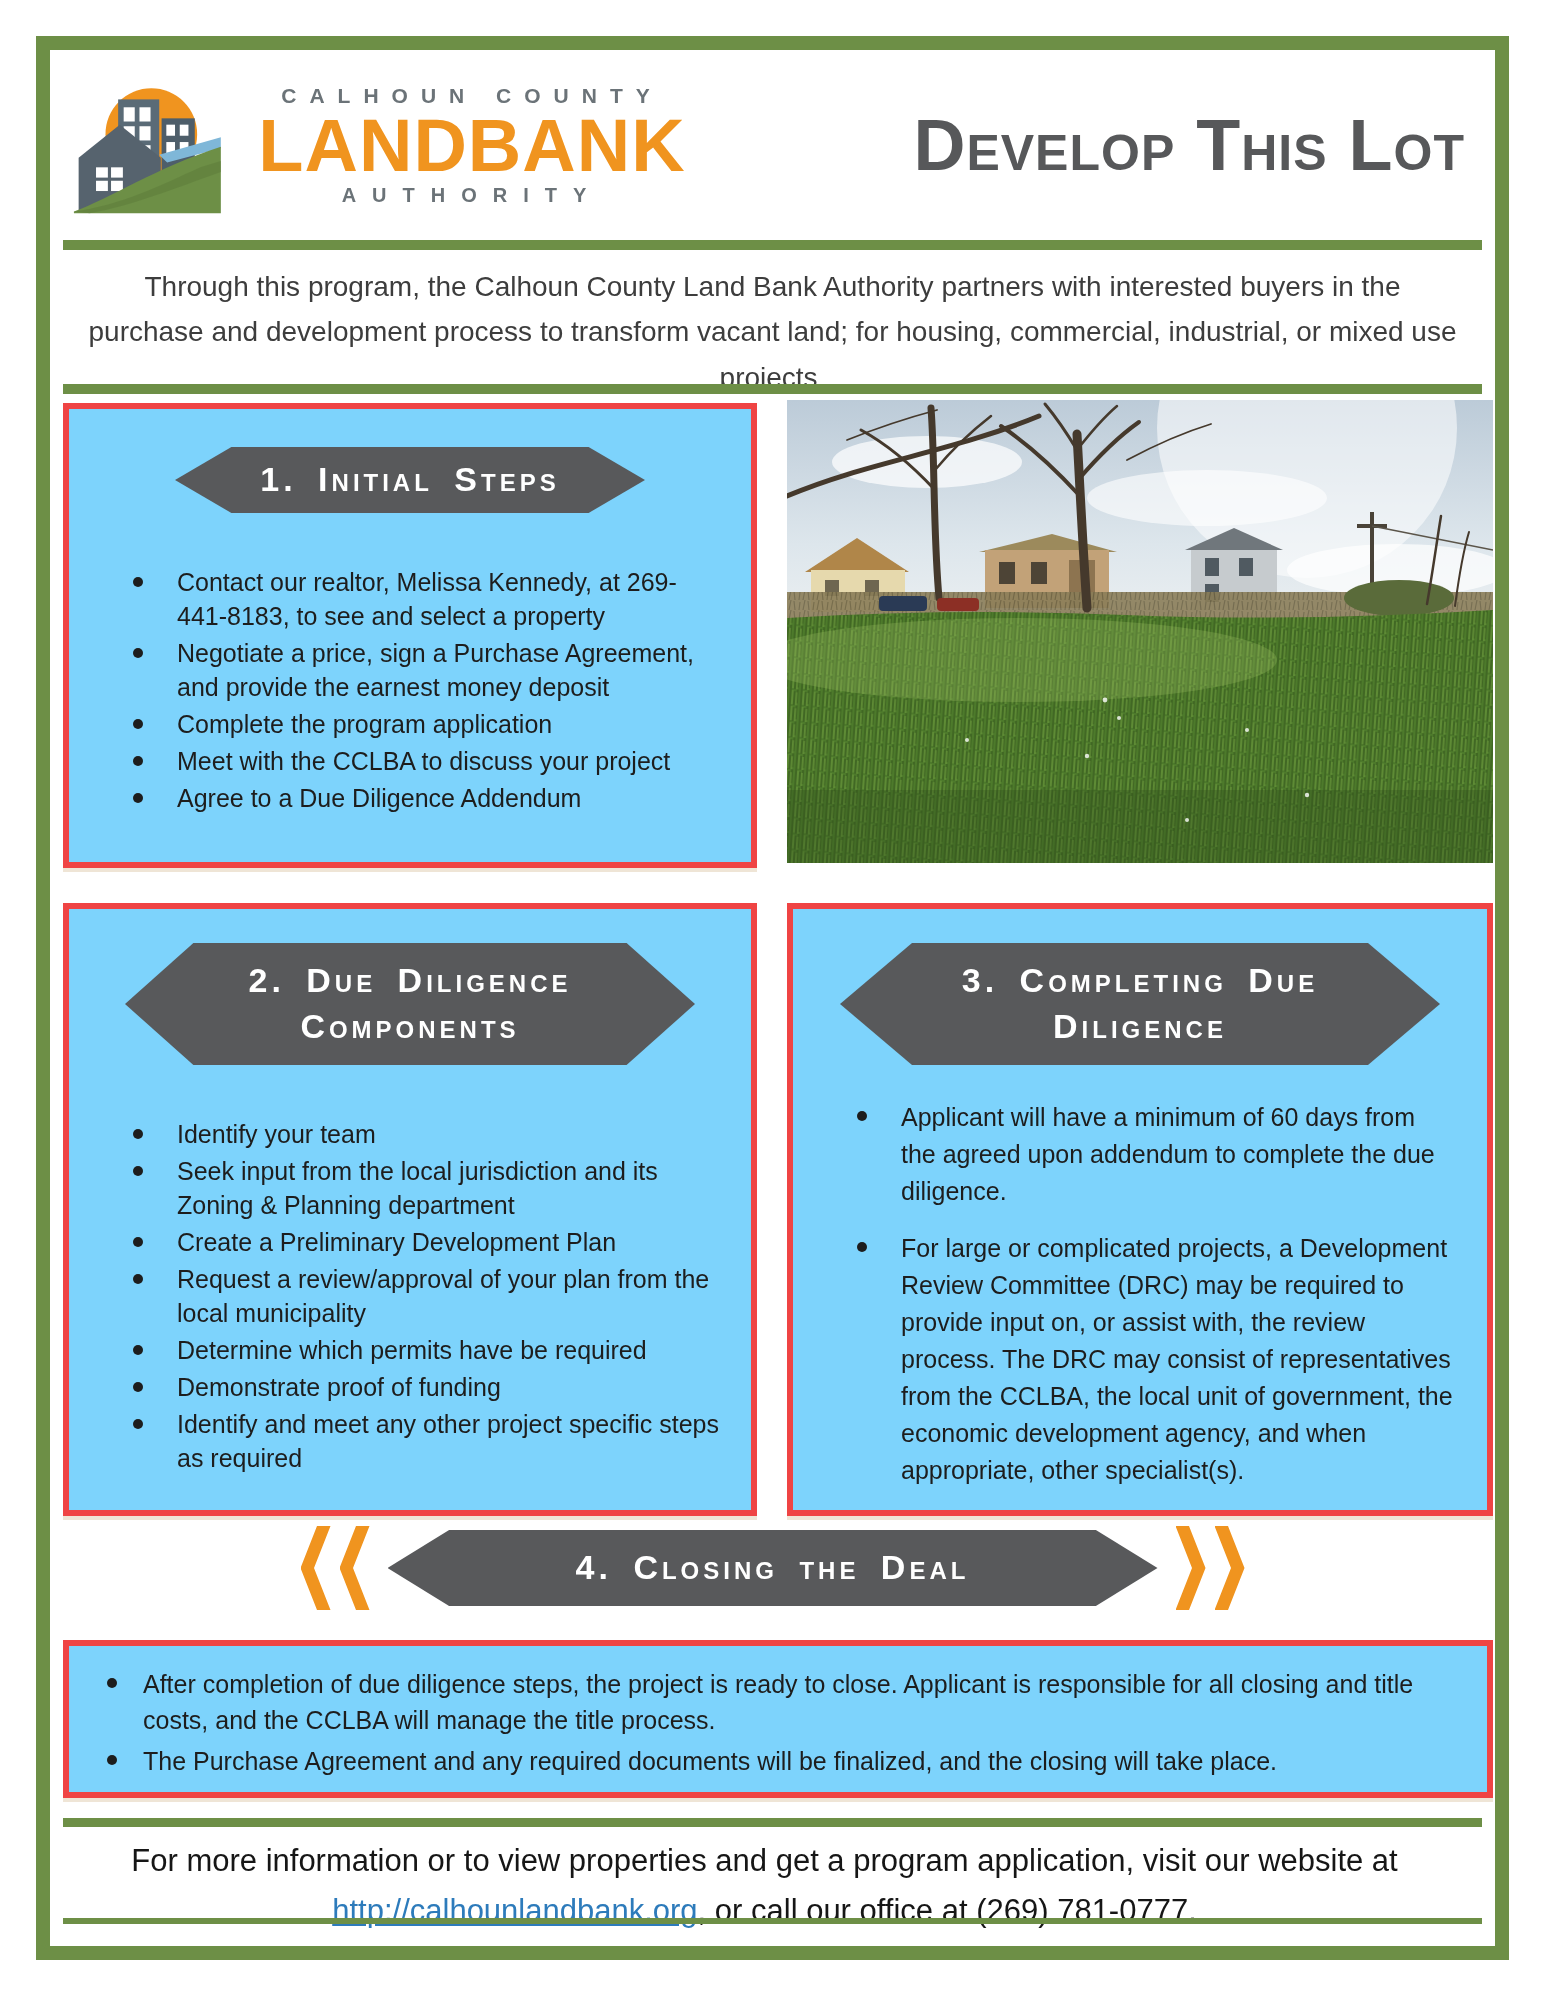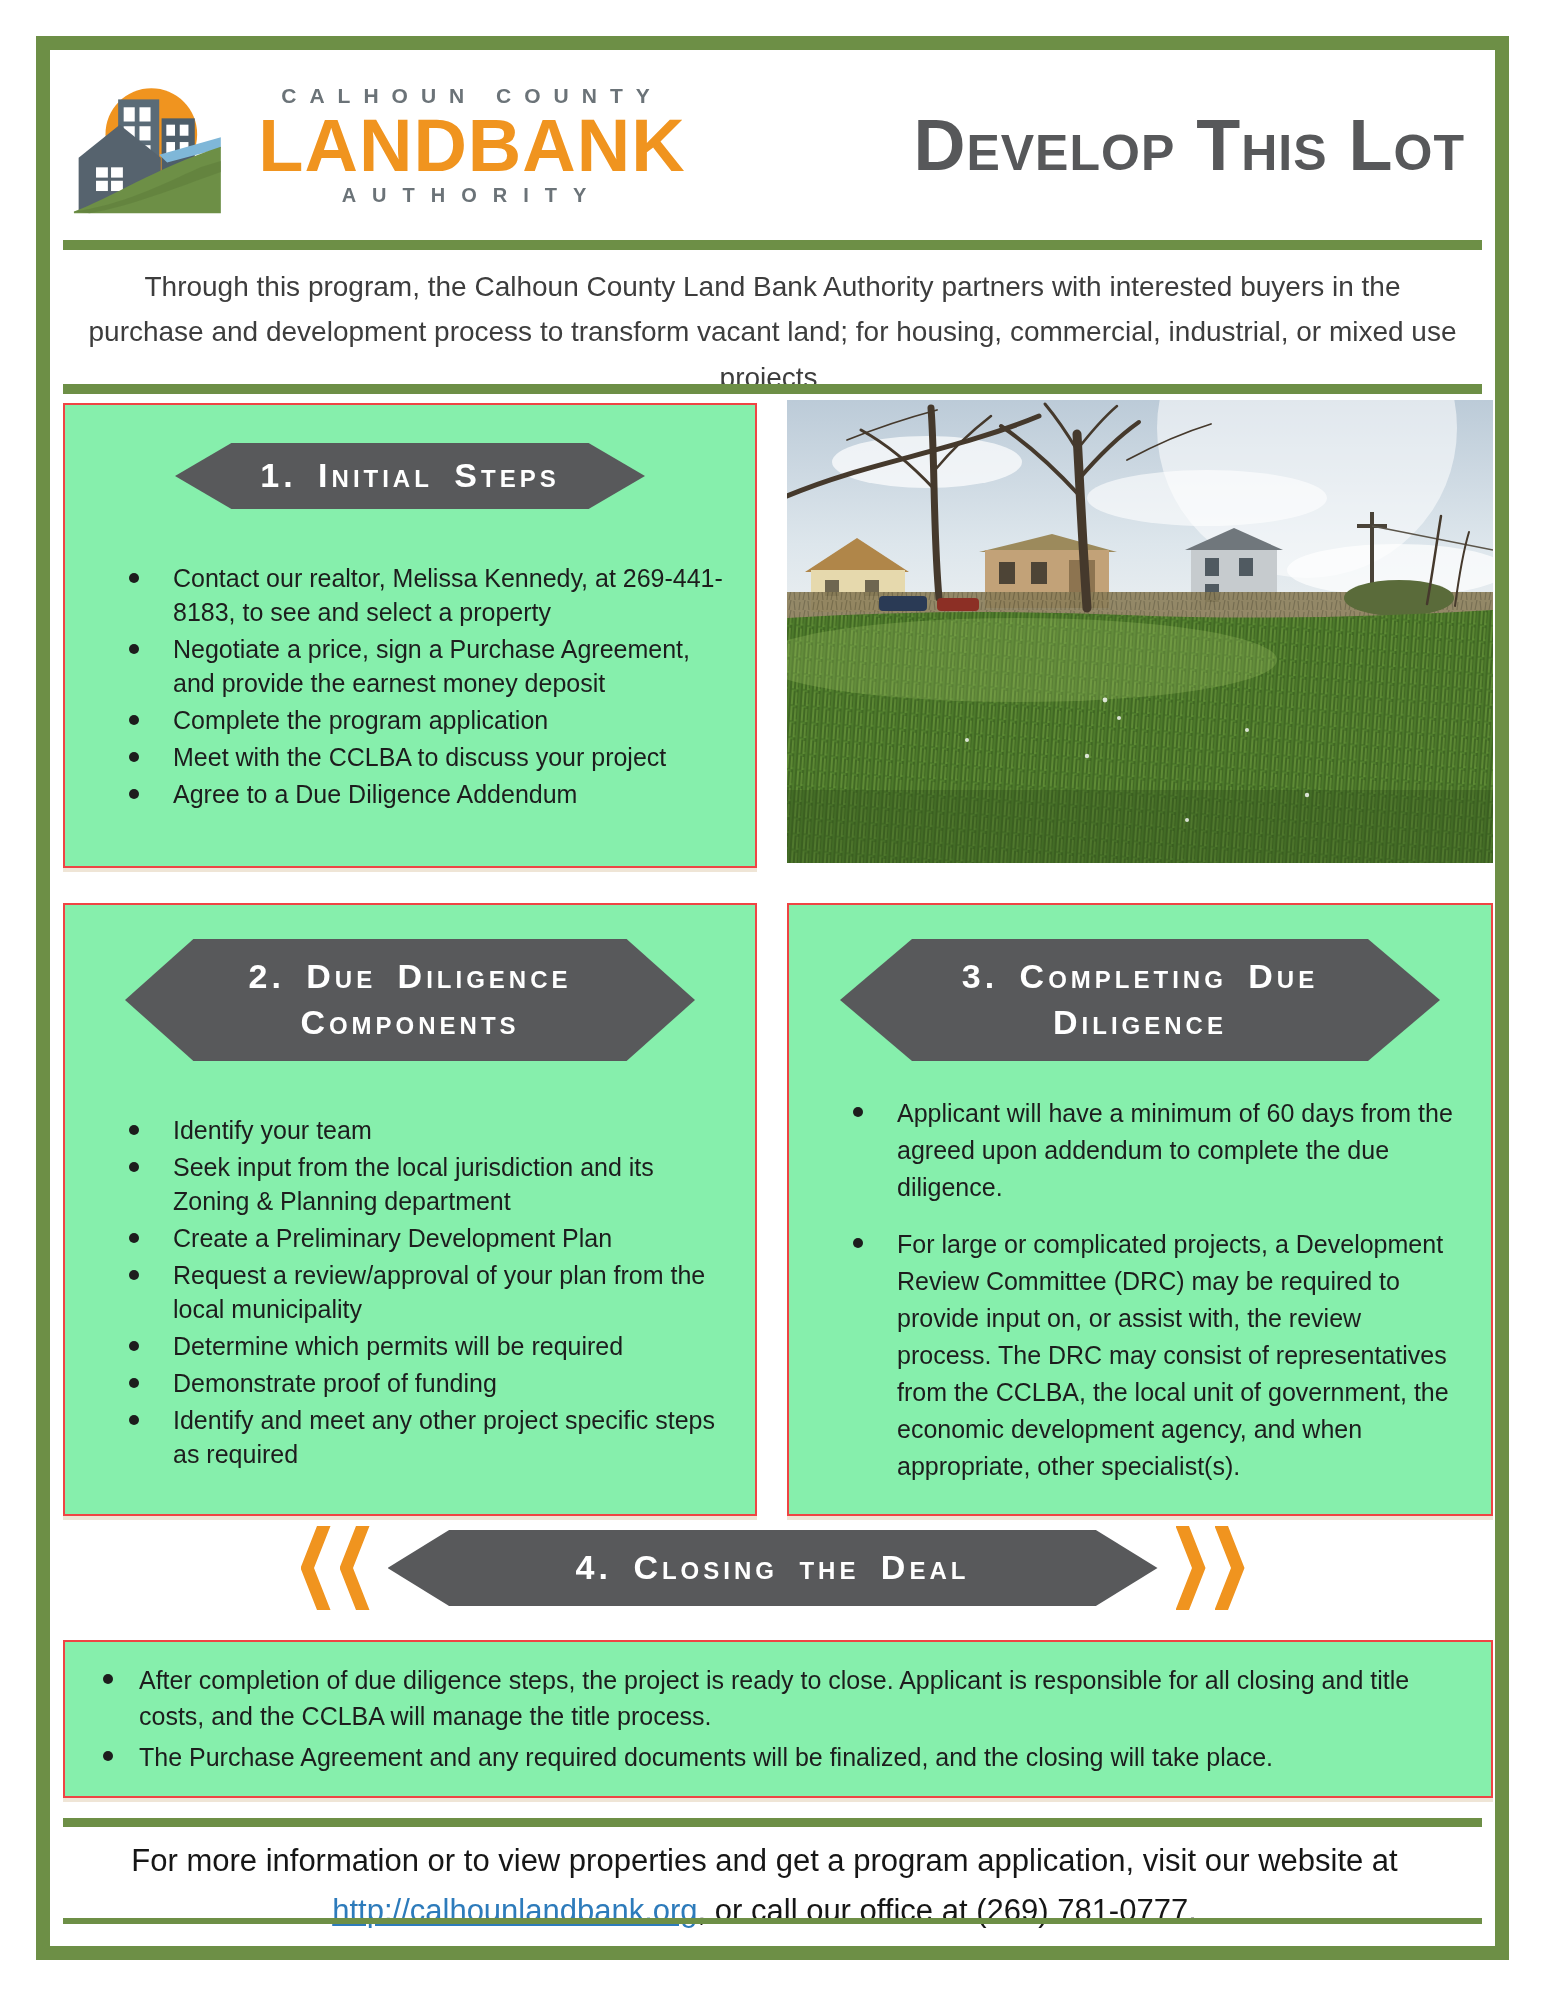--- a/index.html
+++ b/index.html
@@ -25,21 +25,21 @@
 
   
   .rule { position:absolute; left:63px; right:63px; height:10px; background:#6d8f46; }
   .rule.thin { height:6px; }
 
   
   .intro { position:absolute; left:85px; right:85px; top:264px; text-align:center;
            font-size:28px; line-height:1.62; color:#3d3d3d; }
 
   
-  .panel { position:absolute; background:#86efac; border:2px solid #ef4444;
+  .panel { position:absolute; background:#7dd3fc; border:6px solid #ef4444;
            box-shadow:0 4px 0 rgba(190,150,90,.25); }
   .panel-1 { left:63px; top:403px; width:694px; height:465px; }
   .panel-2 { left:63px; top:903px; width:694px; height:613px; }
   .panel-3 { left:787px; top:903px; width:706px; height:613px; }
   .panel-4 { left:63px; top:1640px; width:1430px; height:158px; }
 
   
   .banner { background:#58595b; color:#fff; font-weight:bold; font-variant:small-caps;
             letter-spacing:4px; word-spacing:8px; text-align:center;
             display:flex; align-items:center; justify-content:center;
@@ -222,21 +222,21 @@
     </svg>
   </div>
 
   <div class="panel panel-2">
     <div class="banner banner-2">2. Due Diligence Components</div>
     <ul class="bullets">
       <li>Identify your team</li>
       <li>Seek input from the local jurisdiction and its Zoning &amp; Planning department</li>
       <li>Create a Preliminary Development Plan</li>
       <li>Request a review/approval of your plan from the local municipality</li>
-      <li>Determine which permits will be required</li>
+      <li>Determine which permits have be required</li>
       <li>Demonstrate proof of funding</li>
       <li>Identify and meet any other project specific steps as required</li>
     </ul>
   </div>
 
   <div class="panel panel-3">
     <div class="banner banner-3">3. Completing Due Diligence</div>
     <ul class="bullets">
       <li>Applicant will have a minimum of 60 days from the agreed upon addendum to complete the due diligence.</li>
       <li>For large or complicated projects, a Development Review Committee (DRC) may be required to provide input on, or assist with, the review process. The DRC may consist of representatives from the CCLBA, the local unit of government, the economic development agency, and when appropriate, other specialist(s).</li>

